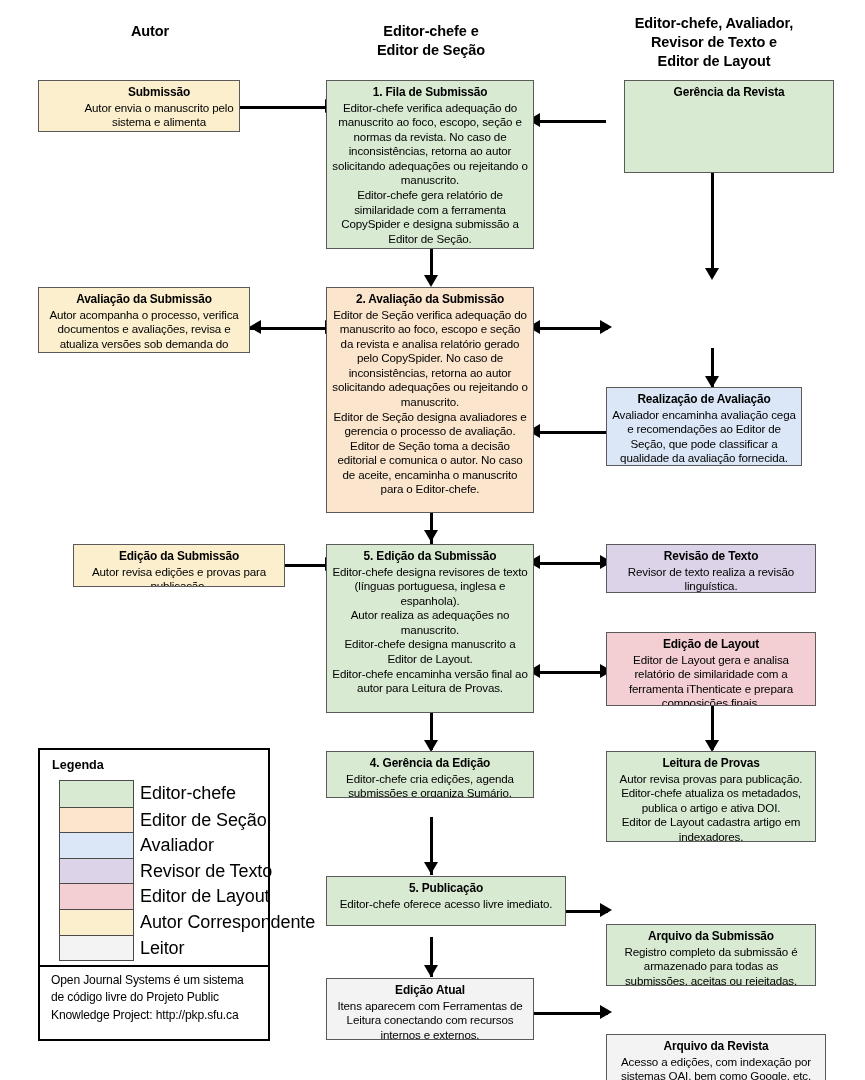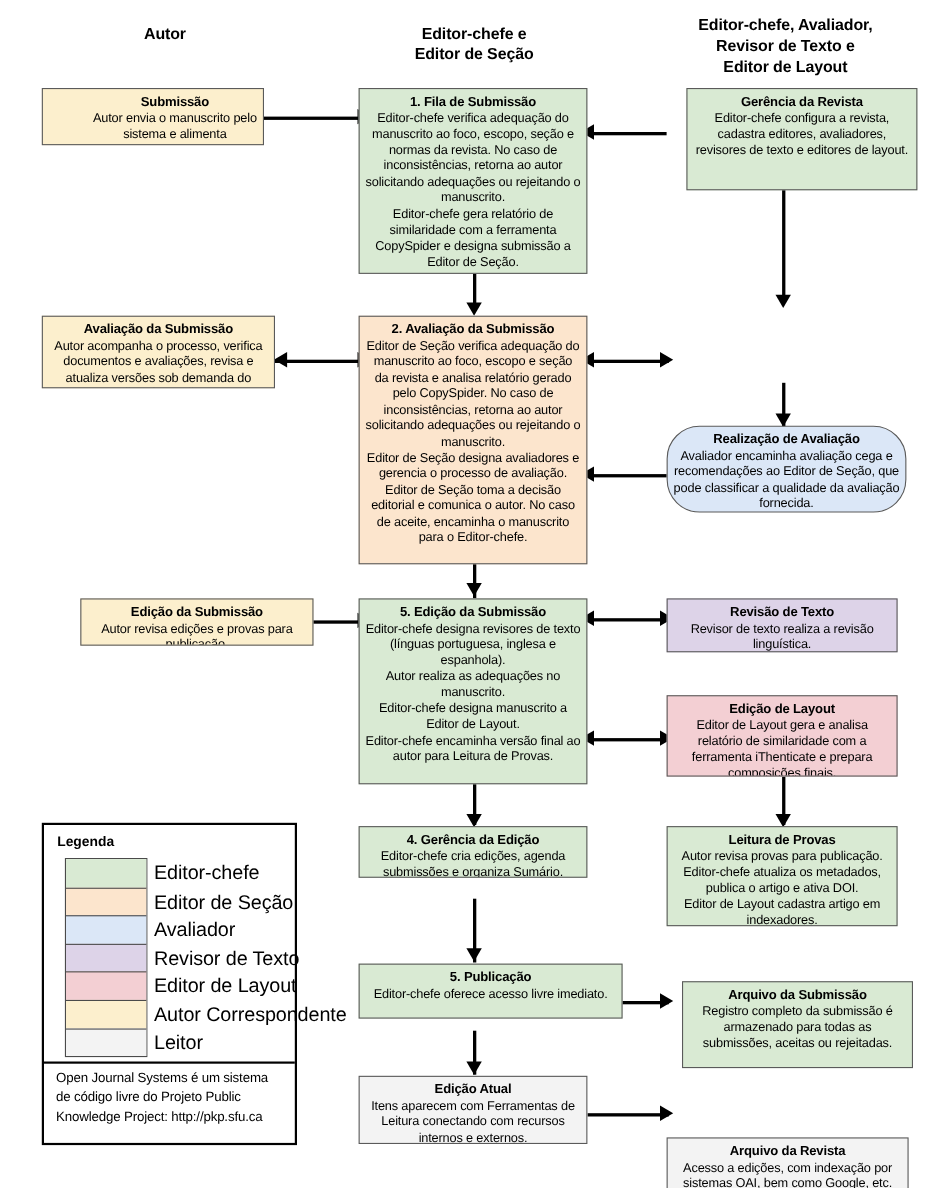--- a/index.html
+++ b/index.html
@@ -200,37 +200,36 @@
   </div>
 
   <div class="node c-green" style="left:326px; top:80px; width:208px; height:169px;">
     <span class="ttl">1. Fila de Submissão</span>
     <span class="body">Editor-chefe verifica adequação do manuscrito ao foco, escopo, seção e normas da revista. No caso de inconsistências, retorna ao autor solicitando adequações ou rejeitando o manuscrito.
 Editor-chefe gera relatório de similaridade com a ferramenta CopySpider e designa submissão a Editor de Seção.</span>
   </div>
 
   <div class="node c-green" style="left:624px; top:80px; width:210px; height:93px;">
     <span class="ttl">Gerência da Revista</span>
-    <span class="body">Editor-chefe configura a revista, cadastra editores, avaliadores, revisores de texto e editores de layout.</span>
   </div>
 
   <div class="node c-yellow" style="left:38px; top:287px; width:212px; height:66px;">
     <span class="ttl">Avaliação da Submissão</span>
     <span class="body">Autor acompanha o processo, verifica documentos e avaliações, revisa e atualiza versões sob demanda do Editor de Seção.</span>
   </div>
 
   <div class="node c-orange" style="left:326px; top:287px; width:208px; height:226px;">
     <span class="ttl">2. Avaliação da Submissão</span>
     <span class="body">Editor de Seção verifica adequação do manuscrito ao foco, escopo e seção da revista e analisa relatório gerado pelo CopySpider. No caso de inconsistências, retorna ao autor solicitando adequações ou rejeitando o manuscrito.
 Editor de Seção designa avaliadores e gerencia o processo de avaliação.
 Editor de Seção toma a decisão editorial e comunica o autor. No caso de aceite, encaminha o manuscrito para o Editor-chefe.</span>
   </div>
 
 
-  <div class="node c-blue" style="left:606px; top:387px; width:218px; height:79px;border-radius:30px;">
+  <div class="node c-blue" style="left:606px; top:387px; width:196px; height:79px;">
     <span class="ttl">Realização de Avaliação</span>
     <span class="body">Avaliador encaminha avaliação cega e recomendações ao Editor de Seção, que pode classificar a qualidade da avaliação fornecida.</span>
   </div>
 
   <div class="node c-yellow" style="left:38px; top:544px; width:212px; height:43px;margin-left:35px;">
     <span class="ttl">Edição da Submissão</span>
     <span class="body">Autor revisa edições e provas para publicação.</span>
   </div>
 
   <div class="node c-green" style="left:326px; top:544px; width:208px; height:169px;">
@@ -261,21 +260,21 @@
     <span class="body">Autor revisa provas para publicação.
 Editor-chefe atualiza os metadados, publica o artigo e ativa DOI.
 Editor de Layout cadastra artigo em indexadores.</span>
   </div>
 
   <div class="node c-green" style="left:326px; top:876px; width:240px; height:50px;">
     <span class="ttl">5. Publicação</span>
     <span class="body">Editor-chefe oferece acesso livre imediato.</span>
   </div>
 
-  <div class="node c-green" style="left:606px; top:892px; width:210px; height:79px;margin-left:14px;">
+  <div class="node c-green" style="left:606px; top:924px; width:210px; height:62px;">
     <span class="ttl">Arquivo da Submissão</span>
     <span class="body">Registro completo da submissão é armazenado para todas as submissões, aceitas ou rejeitadas.</span>
   </div>
 
   <div class="node c-gray" style="left:326px; top:978px; width:208px; height:62px;">
     <span class="ttl">Edição Atual</span>
     <span class="body">Itens aparecem com Ferramentas de Leitura conectando com recursos internos e externos.</span>
   </div>
 
   <div class="node c-gray" style="left:606px; top:1034px; width:220px; height:62px;">

